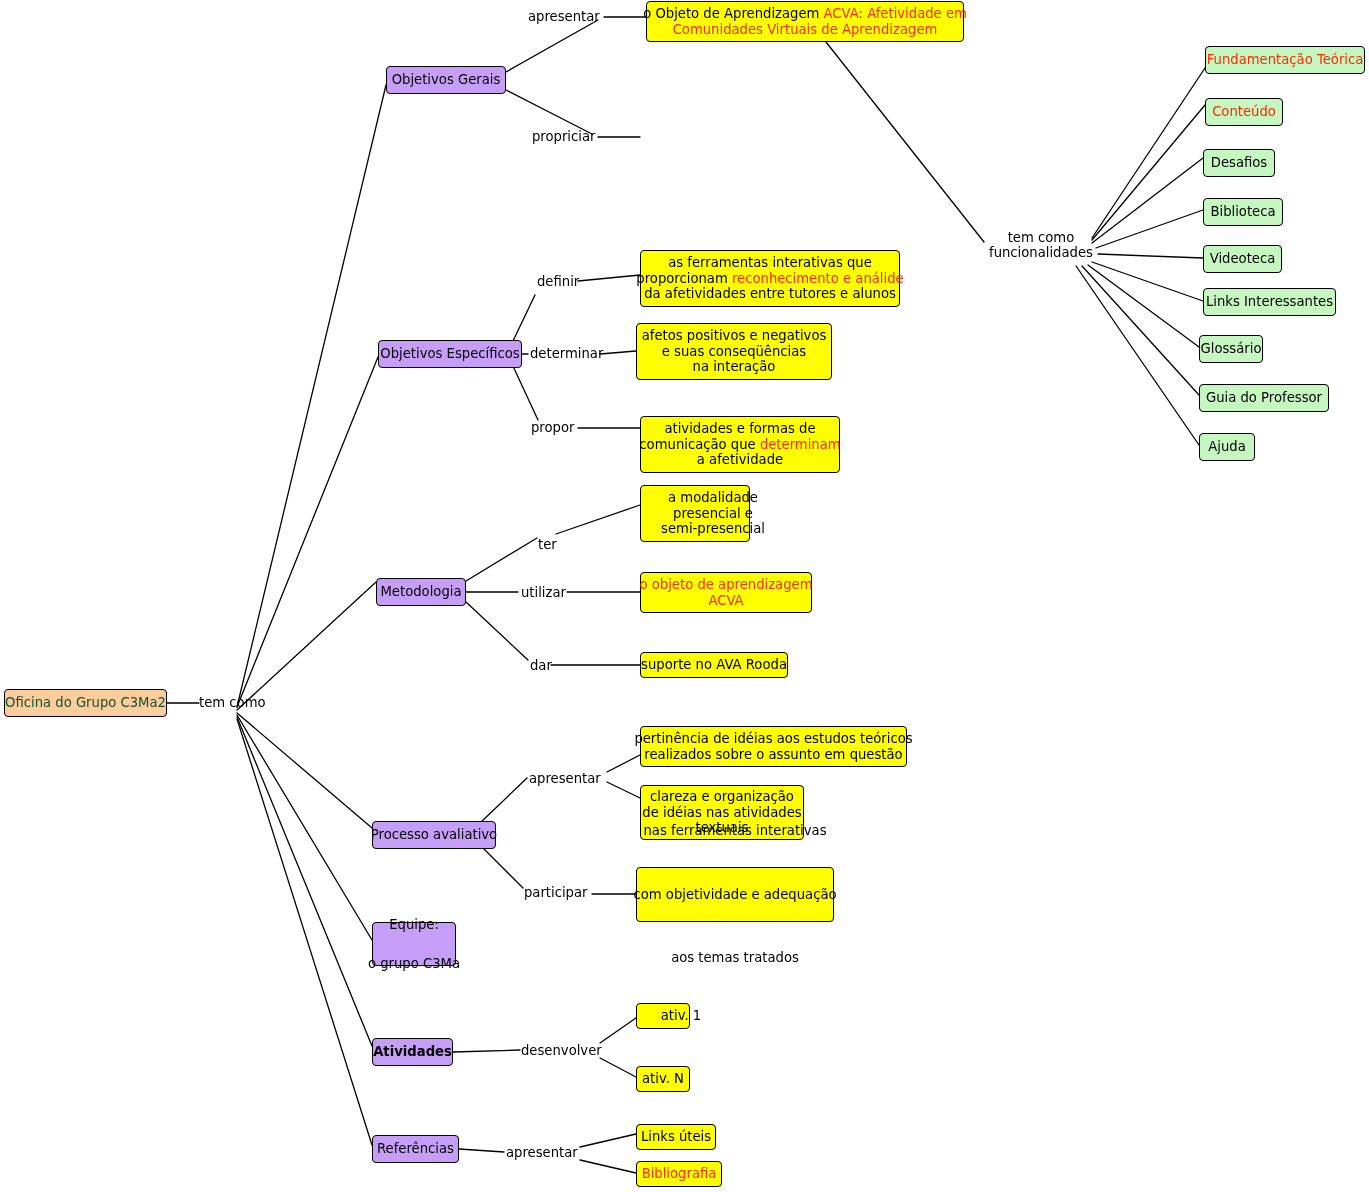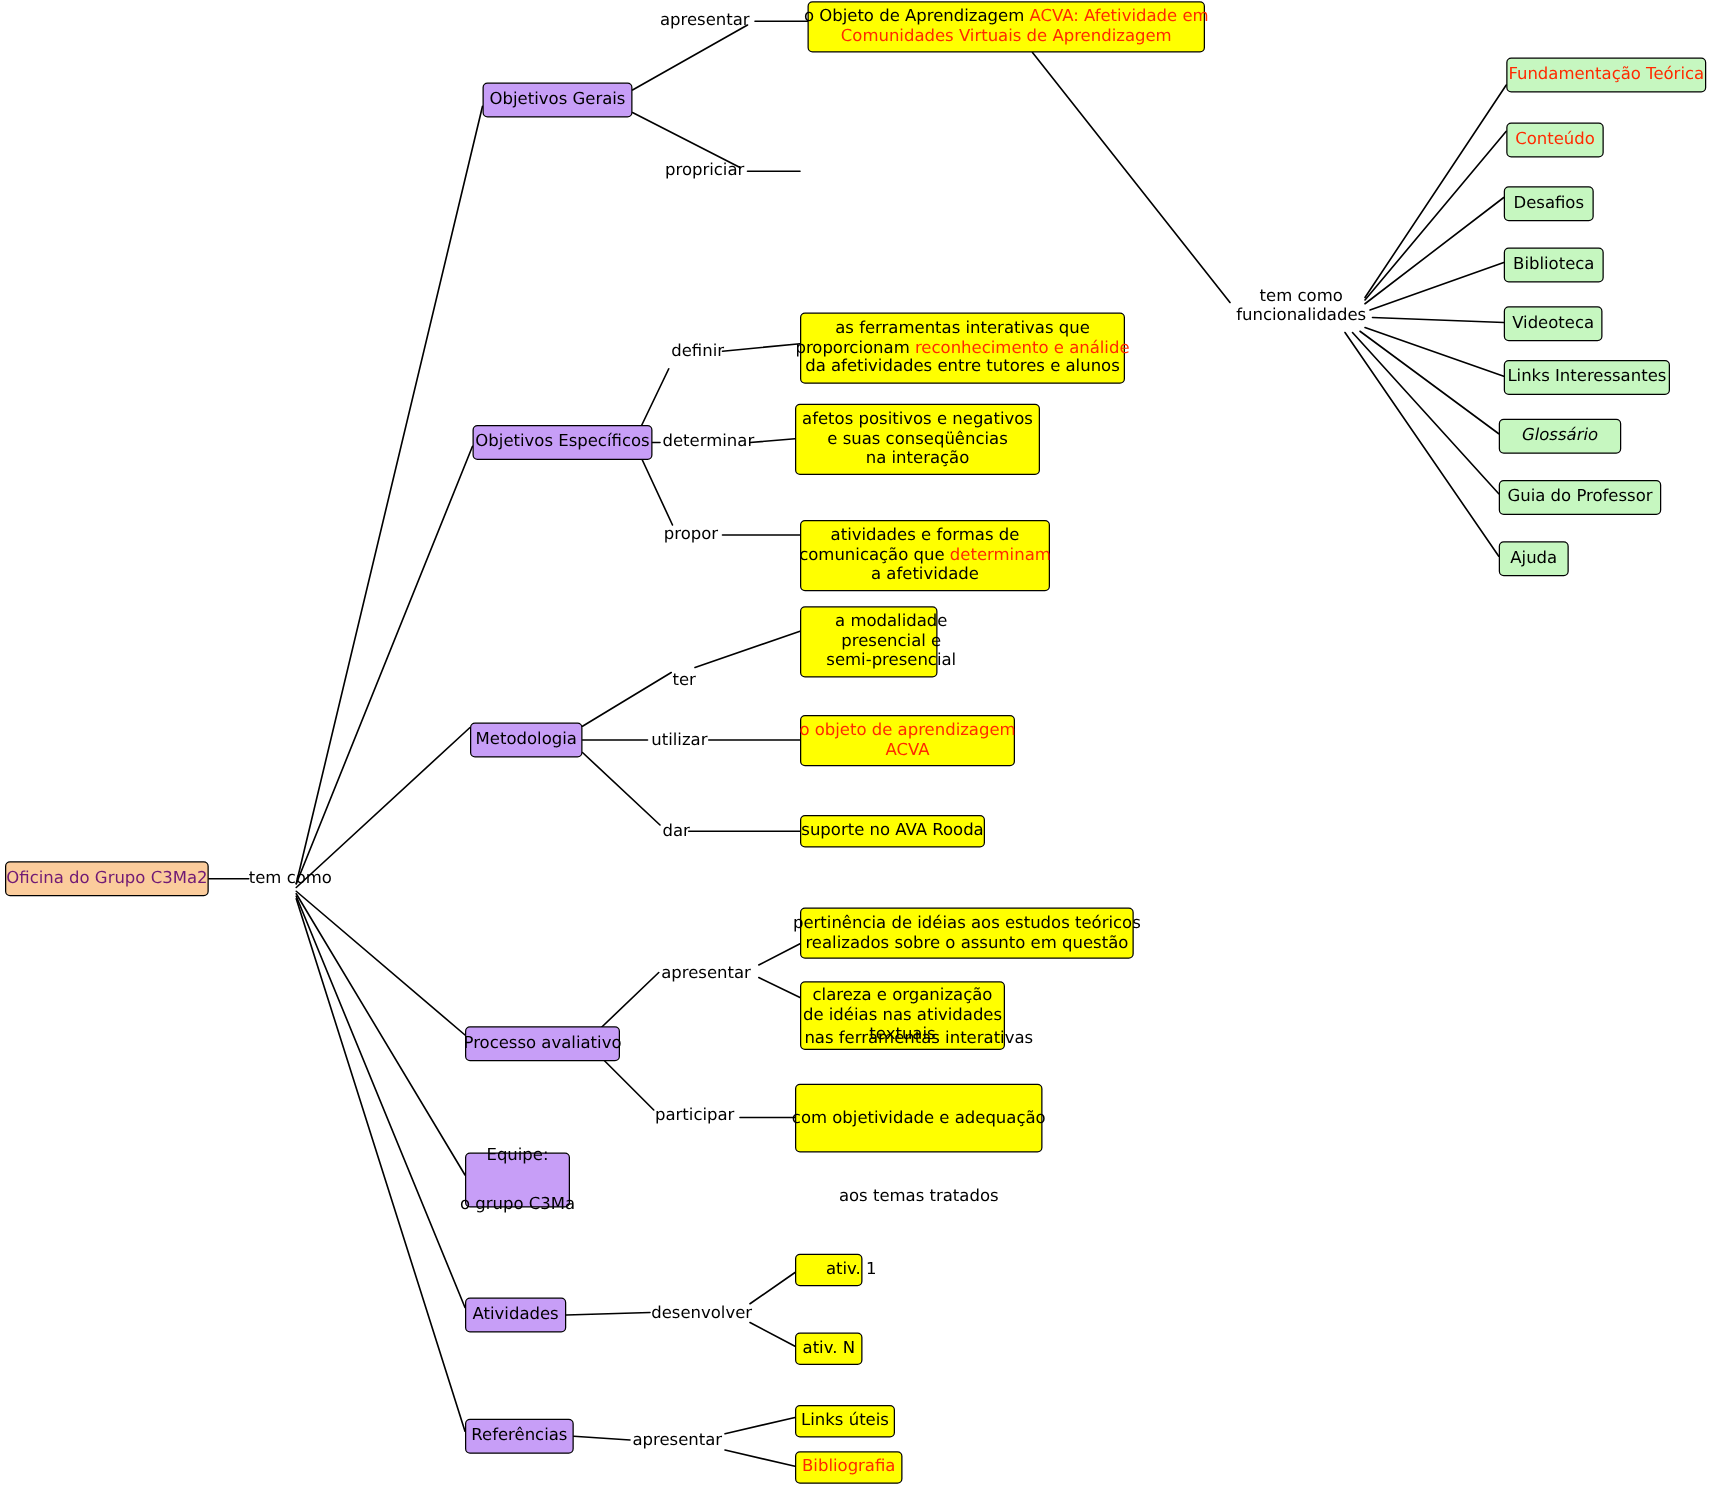--- a/index.html
+++ b/index.html
@@ -35,21 +35,21 @@
     justify-content: center;
     text-align: center;
     line-height: 1.17;
     font-size: 13.2px;
     padding: 3px 8px;
     white-space: nowrap;
     z-index: 3;
   }
   .node-root {
     background: #fbcc9c;
-    color: #701a75;
+    color: #14532d;
   }
   .node-concept {
     background: #c79ef7;
     color: #000000;
   }
   .node-detail {
     background: #ffff00;
     color: #000000;
   }
   .node-feature {
@@ -157,21 +157,21 @@
 
   <div class="node node-concept" style="left:372px; top:821px; width:124px; height:28px;">
     <span>Processo avaliativo</span>
   </div>
 
   <div class="node node-concept" style="left:372px; top:922px; width:84px; height:44px; flex-direction:column;gap:24px;">
     <span>Equipe:</span>
     <span>o grupo C3Ma</span>
   </div>
 
-  <div class="node node-concept" style="left:372px; top:1038px; width:81px; height:28px;">
+  <div class="node node-concept" style="left:372px; top:1038px; width:81px; height:28px;font-weight:bold;">
     <span>Atividades</span>
   </div>
 
   <div class="node node-concept" style="left:372px; top:1135px; width:87px; height:28px;">
     <span>Referências</span>
   </div>
 
   <div class="linklabel" style="left:528px; top:9px;">
     <span>apresentar</span>
   </div>
@@ -314,21 +314,21 @@
   </div>
 
   <div class="node node-feature" style="left:1203px; top:245px; width:79px; height:28px;">
     <span>Videoteca</span>
   </div>
 
   <div class="node node-feature" style="left:1203px; top:288px; width:133px; height:28px;">
     <span>Links Interessantes</span>
   </div>
 
-  <div class="node node-feature" style="left:1199px; top:335px; width:98px; height:28px;font-style:italic;">
+  <div class="node node-feature" style="left:1199px; top:335px; width:64px; height:28px;">
     <span>Glossário</span>
   </div>
 
   <div class="node node-feature" style="left:1199px; top:384px; width:130px; height:28px;">
     <span>Guia do Professor</span>
   </div>
 
   <div class="node node-feature" style="left:1199px; top:433px; width:56px; height:28px;">
     <span>Ajuda</span>
   </div>

